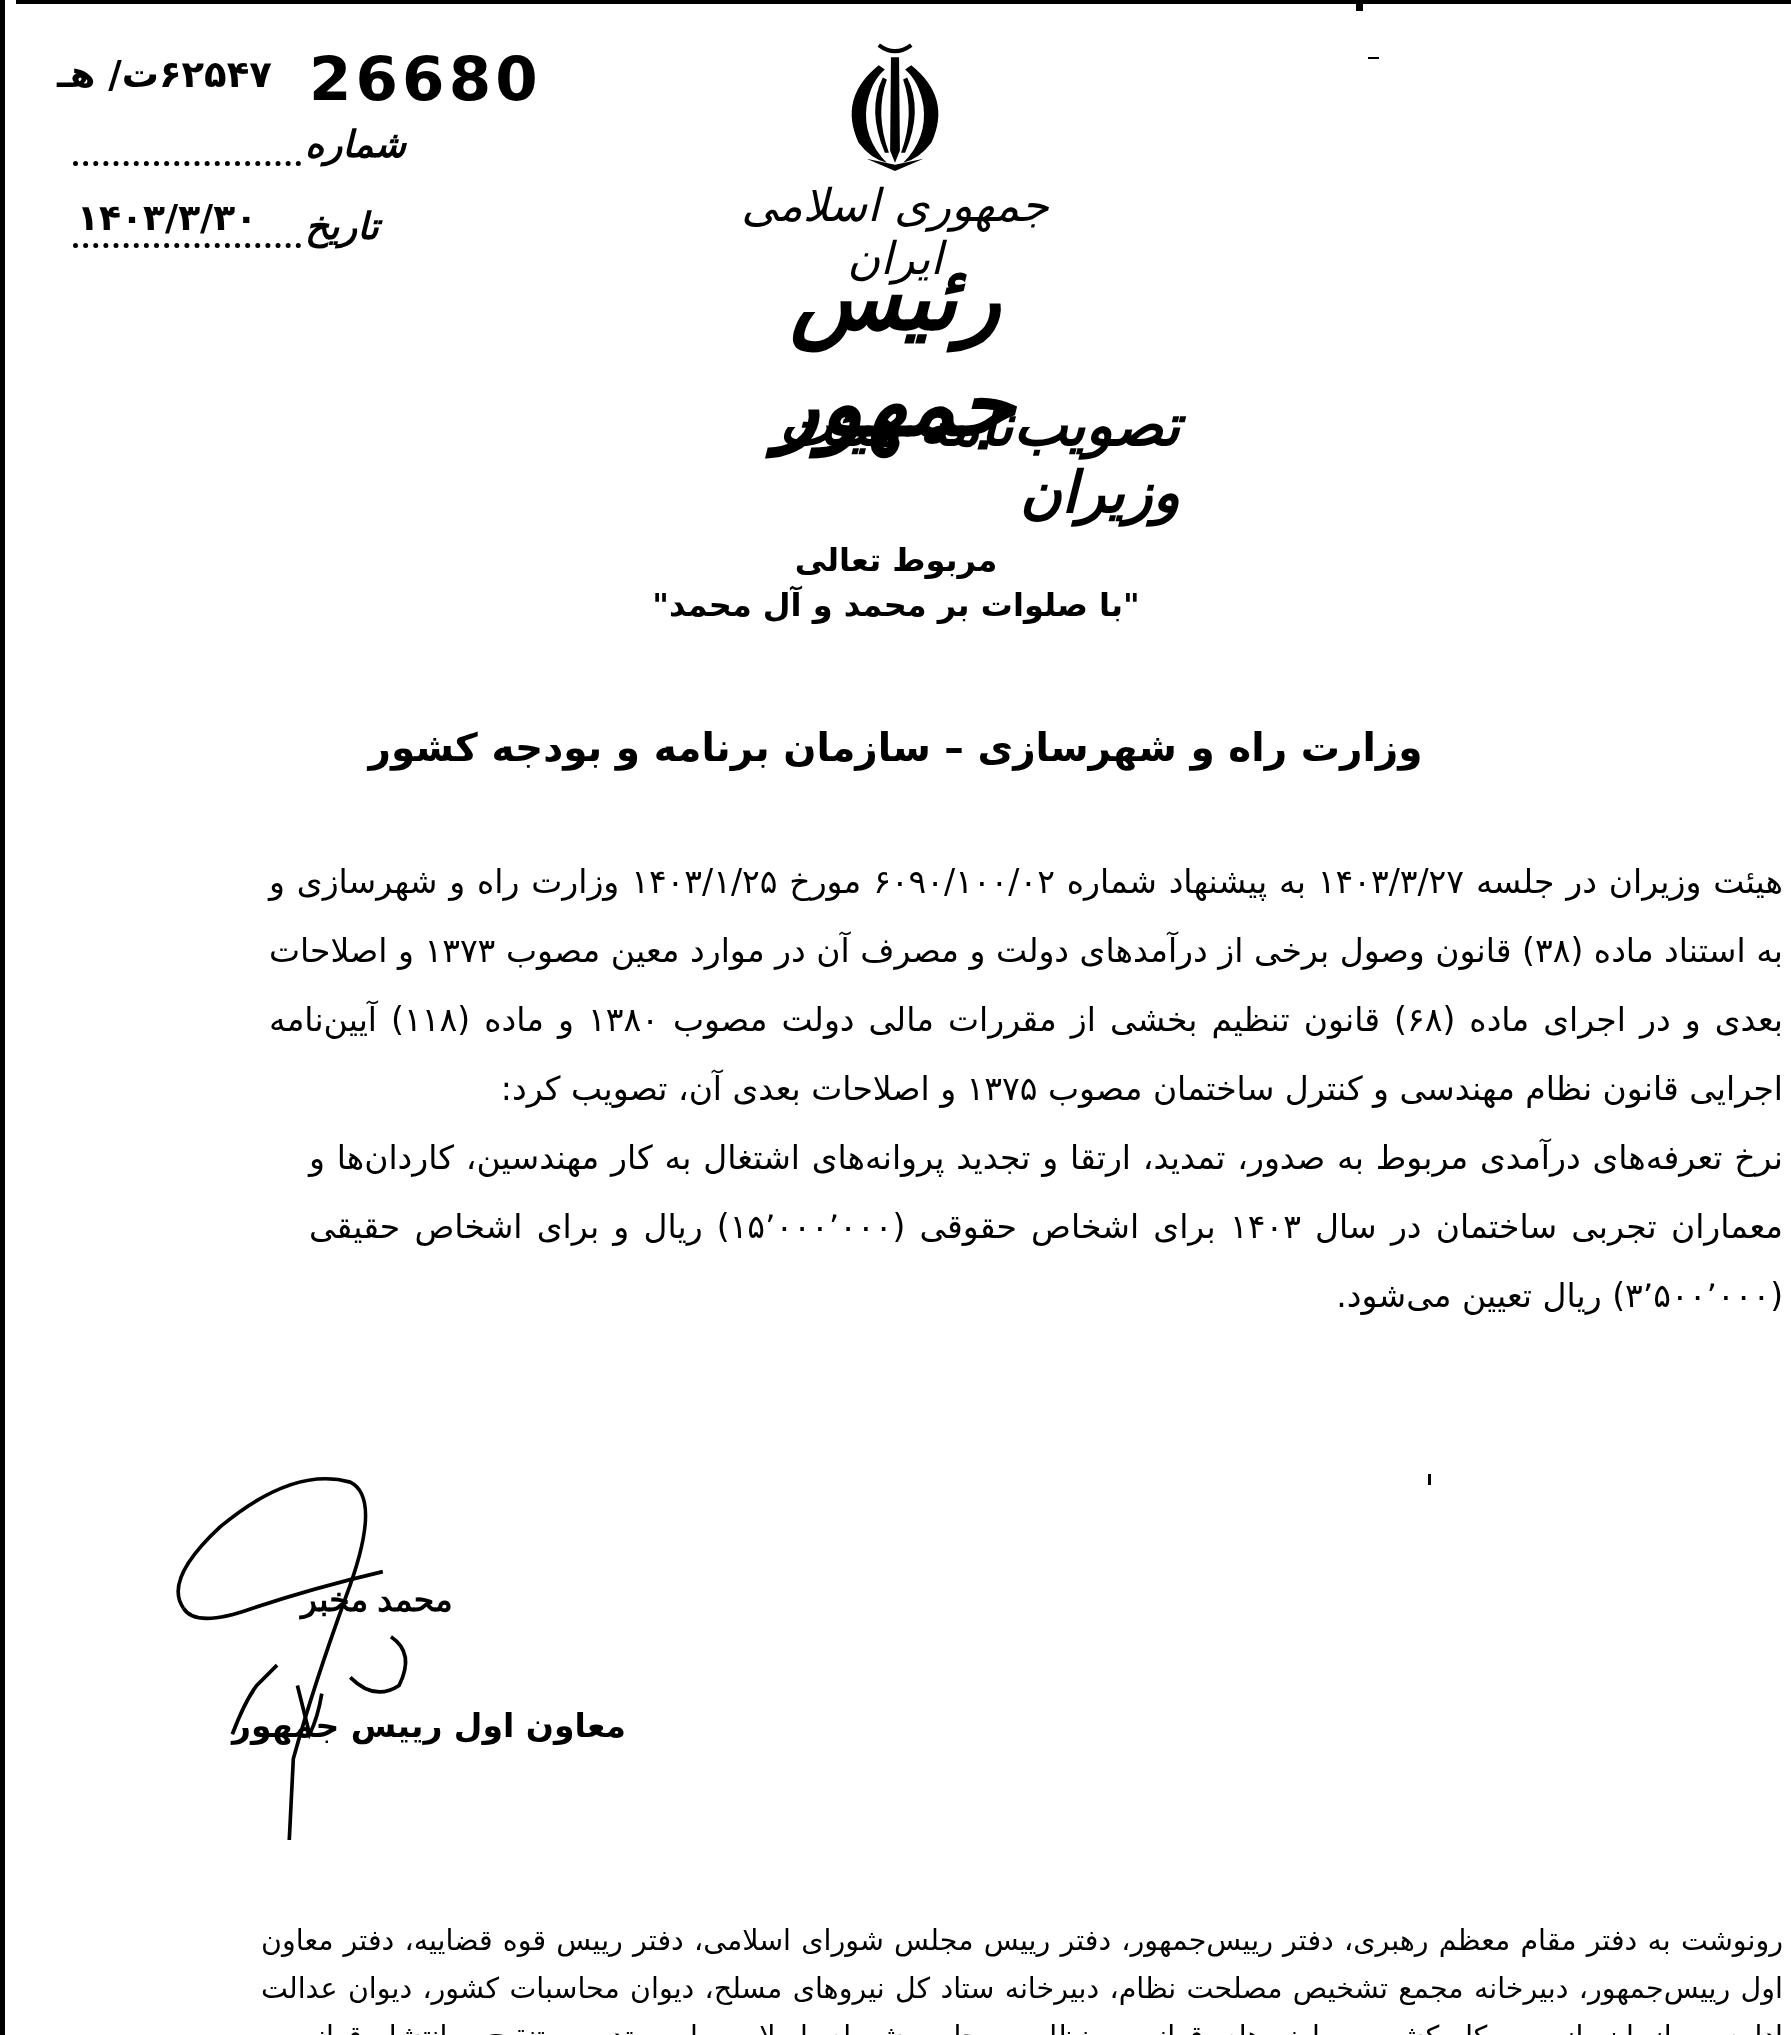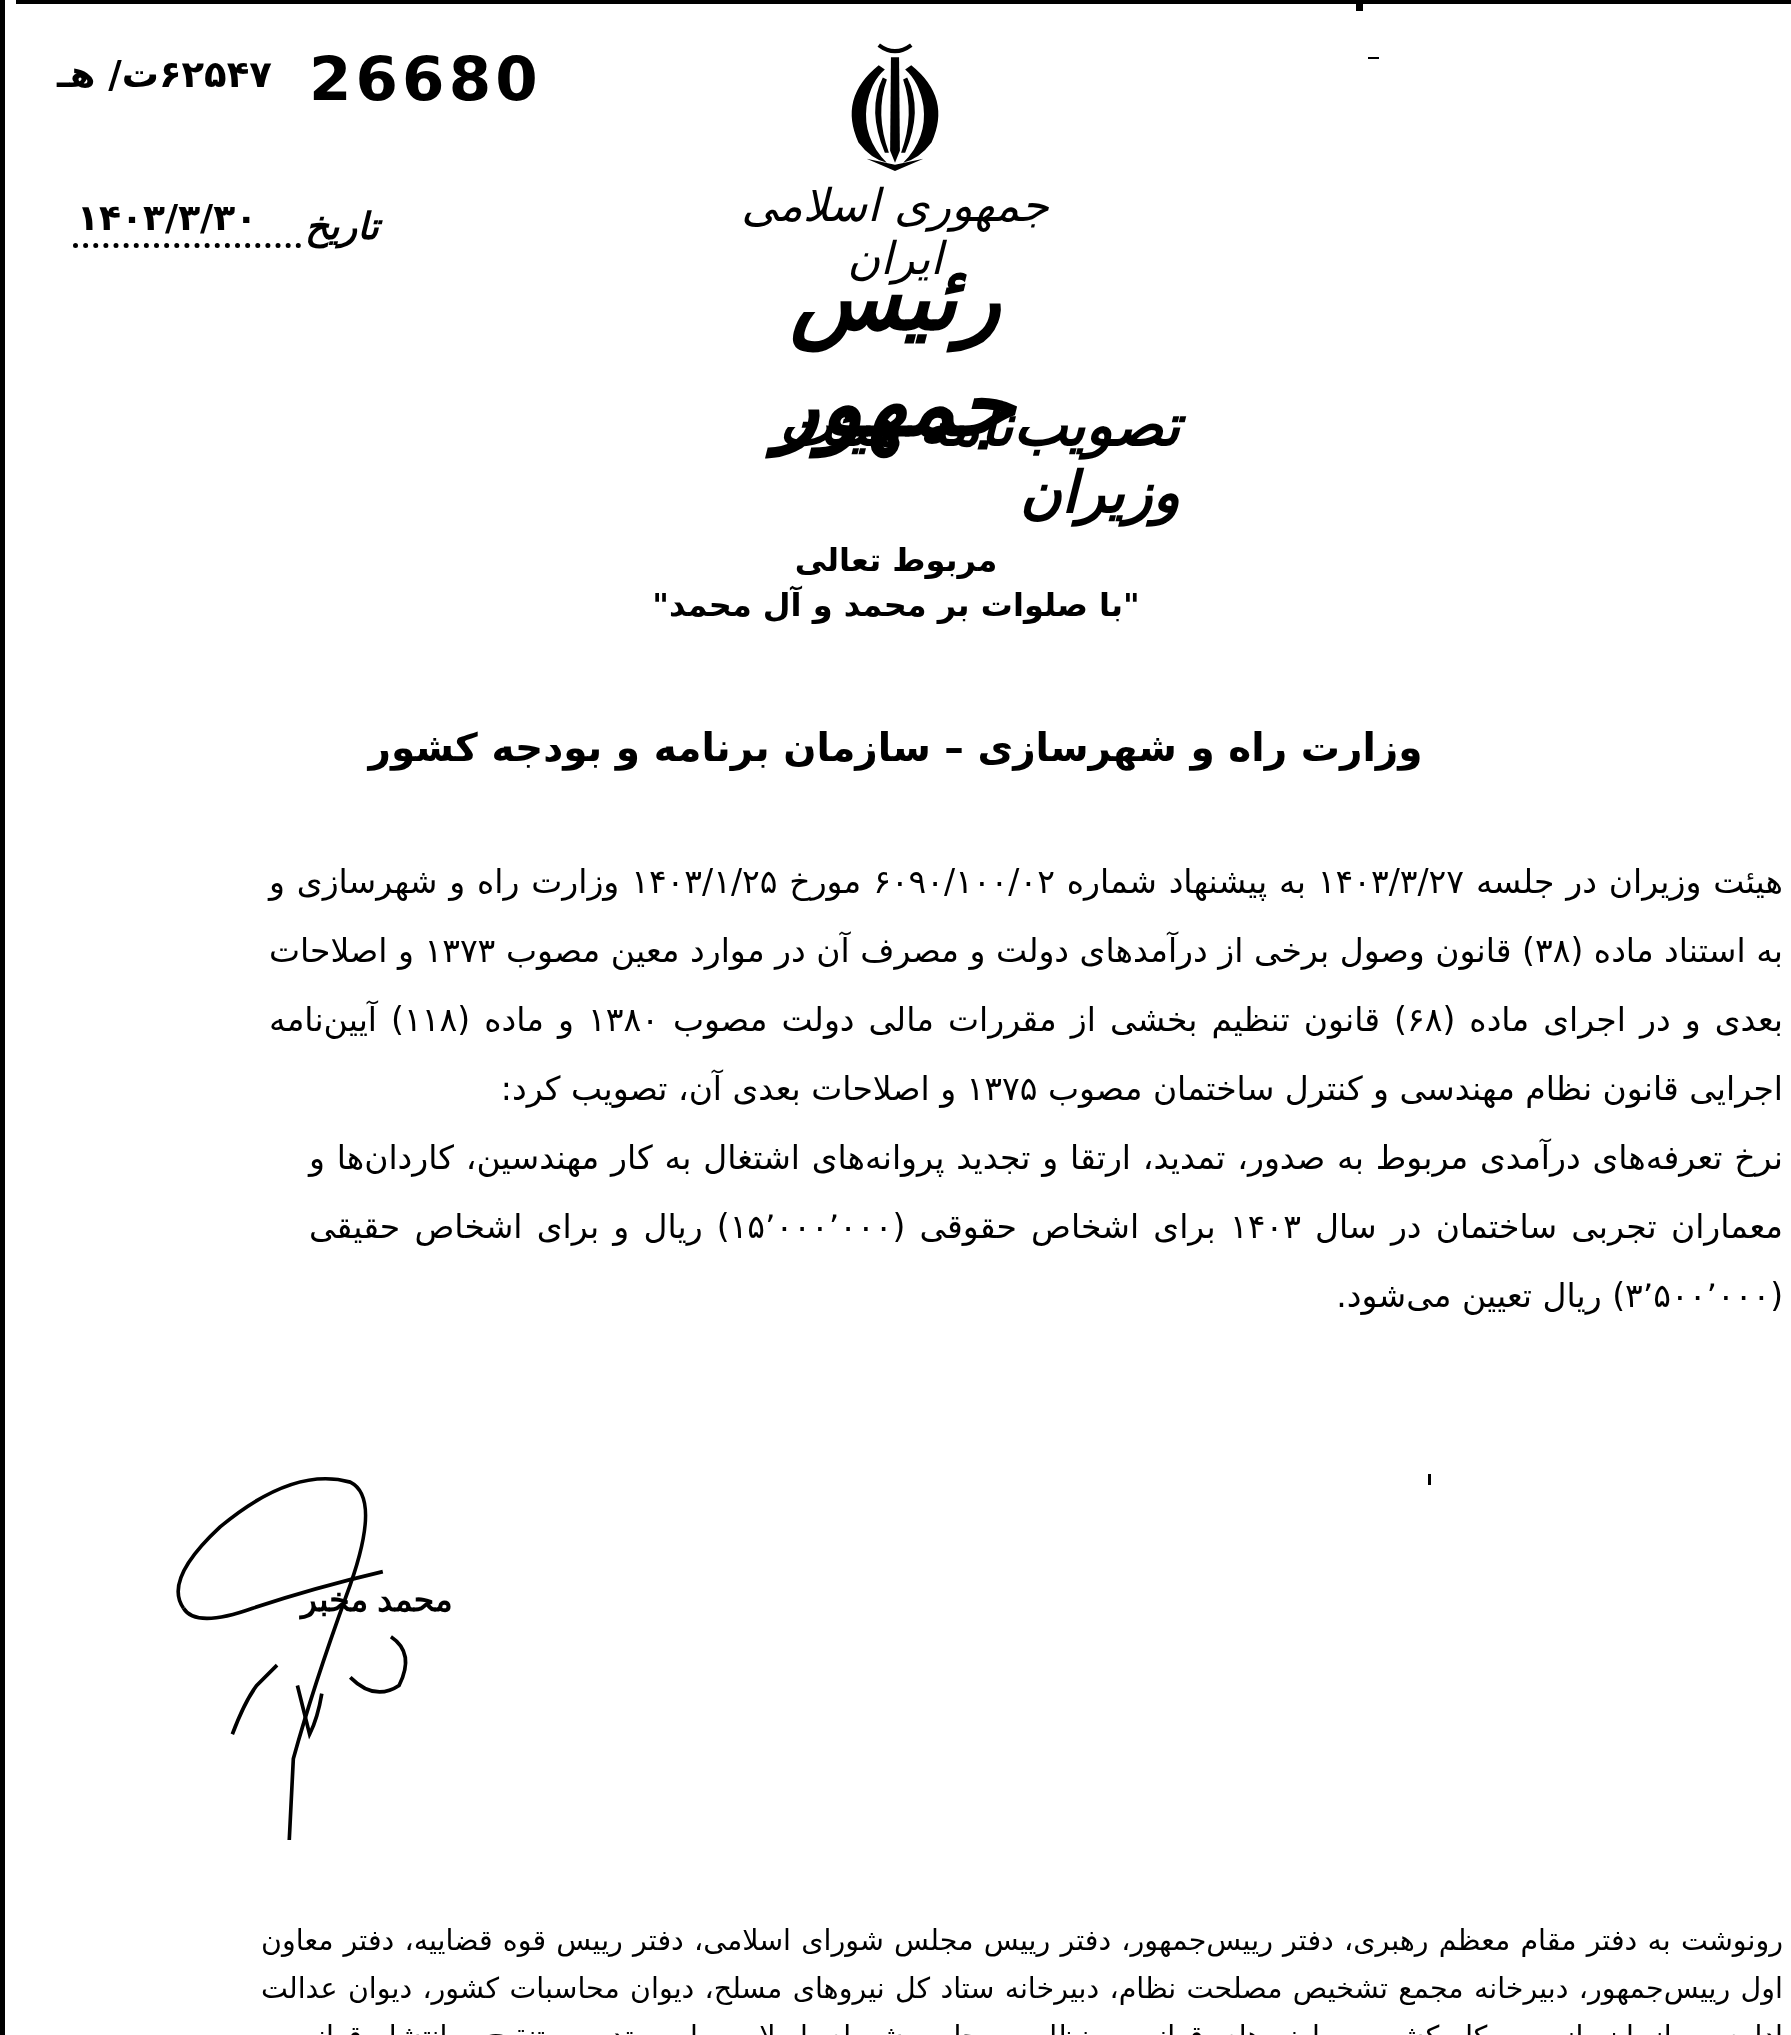--- a/index.html
+++ b/index.html
@@ -49,20 +49,26 @@
 </head>
 <body>
 
 <div class="page">
   <div class="scan-edge-top"></div>
   <div class="scan-edge-left"></div>
 
   <div class="meta-ref">۶۲۵۴۷ت/ هـ</div>
   <div class="meta-num">26680</div>
 
+  <div class="meta-row row-number">
+    <span class="lbl">شماره</span>
+    <span class="dots">
+      <span class="val"></span>
+    </span>
+  </div>
   <div class="meta-row row-date">
     <span class="lbl">تاریخ</span>
     <span class="dots">
       <span class="val">۱۴۰۳/۳/۳۰</span>
     </span>
   </div>
 
   <svg class="emblem" viewBox="0 0 320 330">
     <path d="M120 10 Q160 40 200 10" fill="none" stroke="#000" stroke-width="10"></path>
     <path d="M150 40 L170 40 L172 270 L160 300 L148 270 Z" fill="#000"></path>
@@ -89,20 +95,21 @@
   <div class="mark-small"></div>
 
   <svg class="sig-svg" viewBox="0 0 1100 900">
     <path d="M30 330 Q-20 260 120 130 Q300 -20 440 20 Q520 60 430 300 Q350 520 300 700 L290 900" fill="none" stroke="#000" stroke-width="9"></path>
     <path d="M30 330 Q60 380 200 330 Q350 280 520 240" fill="none" stroke="#000" stroke-width="9"></path>
     <path d="M150 640 Q180 560 210 520 Q250 480 260 470" fill="none" stroke="#000" stroke-width="9"></path>
     <path d="M310 520 Q330 600 340 640 Q360 600 370 540" fill="none" stroke="#000" stroke-width="9"></path>
     <path d="M540 400 Q600 440 560 520 Q500 560 440 500" fill="none" stroke="#000" stroke-width="9"></path>
   </svg>
   <div class="sig-name">محمد مخبر</div>
+  <div class="sig-title">معاون اول رییس جمهور</div>
 
   <div class="cc ar">رونوشت به دفتر مقام معظم رهبری، دفتر رییس‌جمهور، دفتر رییس مجلس شورای اسلامی، دفتر رییس قوه قضاییه، دفتر معاون اول رییس‌جمهور، دبیرخانه مجمع تشخیص مصلحت نظام، دبیرخانه ستاد کل نیروهای مسلح، دیوان محاسبات کشور، دیوان عدالت اداری، سازمان بازرسی کل کشور، معاونت‌های قوانین و نظارت مجلس شورای اسلامی، امور تدوین، تنقیح و انتشار قوانین و مقررات، کلیه وزارتخانه‌ها، سازمان‌ها و مؤسسات دولتی، معاونت‌های رییس‌جمهور، نهادهای انقلاب اسلامی، روزنامه رسمی جمهوری اسلامی ایران، دبیرخانه شورای اطلاع‌رسانی دولت و دفتر هیئت دولت ابلاغ می‌شود.</div>
 
   <div class="dot-mark" style="left:1368px;top:57px;width:10.6px;height:2.4px;"></div>
   <div class="dot-mark" style="left:1356px;top:0px;width:6.5px;height:11.4px;"></div>
 
 </div>
 
 
 </body></html>

